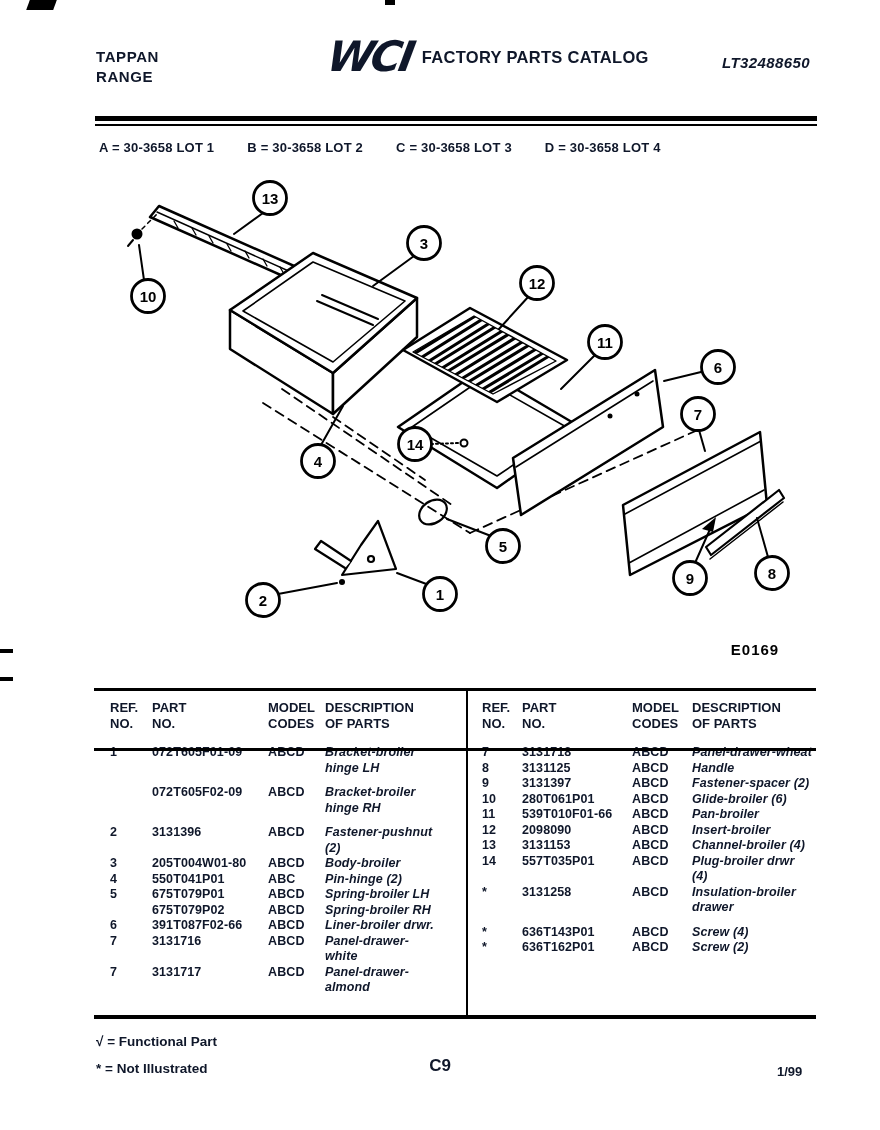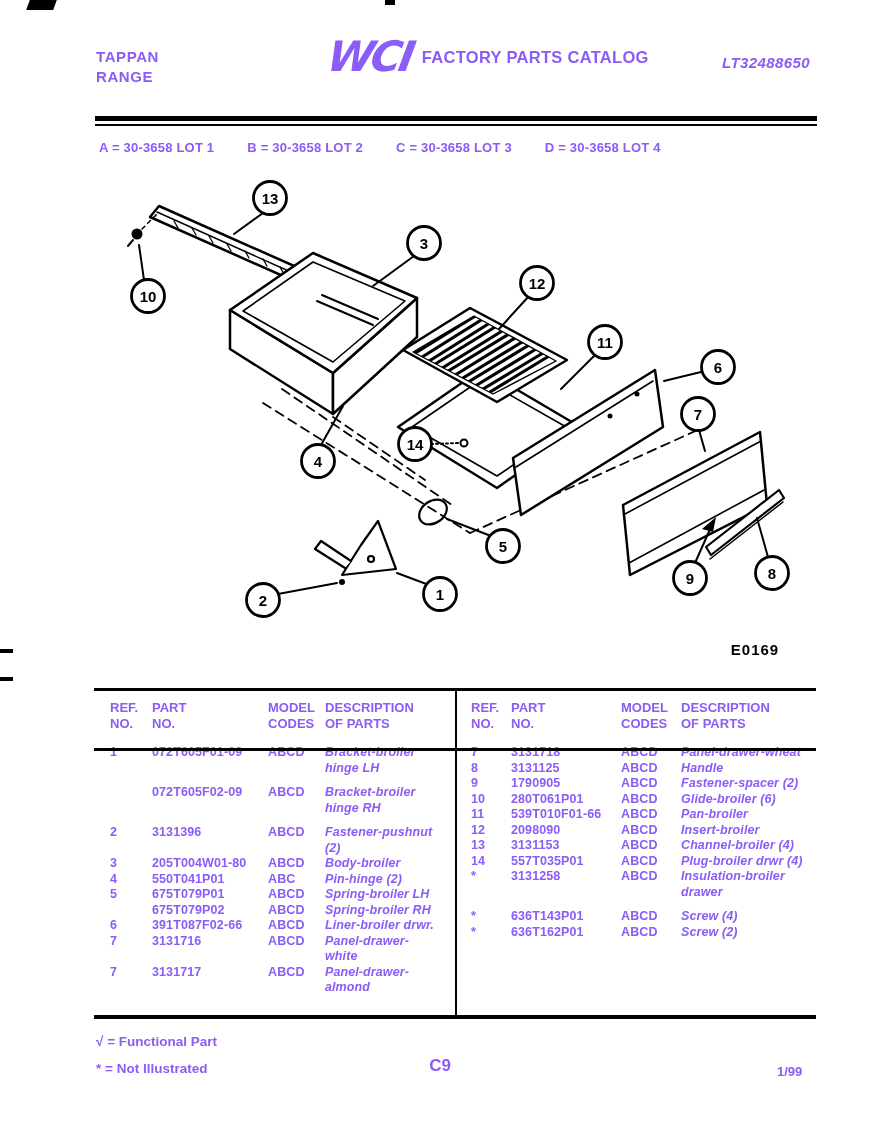--- a/index.html
+++ b/index.html
@@ -1,17 +1,17 @@
 <!DOCTYPE html>
 <html><head>
 <meta charset="utf-8">
 <style>
   html,body{margin:0;padding:0;background:#e8e8e8;}
   .page{position:relative;width:880px;height:1130px;background:#ffffff;margin:0 auto;
-        font-family:"Liberation Sans",sans-serif;font-weight:700;color:#8b5cf6;overflow:hidden;}
+        font-family:"Liberation Sans",sans-serif;font-weight:700;color:#0f172a;overflow:hidden;}
 
   
   .art{position:absolute;background:#000;}
   .art-tl{left:28px;top:0;width:27px;height:10px;transform:skewX(-20deg);}
   .art-tm{left:385px;top:0;width:10px;height:5px;}
   .art-l1{left:0;top:649px;width:13px;height:4px;}
   .art-l2{left:0;top:677px;width:13px;height:4px;}
 
   
   .brand{position:absolute;left:96px;top:47px;font-size:15px;line-height:20px;letter-spacing:.6px;}
@@ -29,21 +29,21 @@
 
   
   svg.diagram{position:absolute;left:0;top:165px;}
   svg.diagram .callout-circle{fill:#fff;stroke:#000;stroke-width:2.8;}
   svg.diagram text{font-family:"Liberation Sans",sans-serif;font-weight:700;font-size:15px;
        fill:#000;stroke:none;text-anchor:middle;}
   svg.diagram text.figcode{font-size:15px;letter-spacing:1px;}
 
   
   .parts-table{position:absolute;left:94px;top:688px;width:722px;height:324px;
-       border-top:3px solid #000;border-bottom:4px solid #000;display:flex;overflow:hidden;}
+       border-top:3px solid #000;border-bottom:4px solid #000;display:flex;overflow:hidden;gap:11px;}
   .header-rule{position:absolute;left:0;top:57px;width:100%;height:3px;background:#000;}
   .half{box-sizing:border-box;height:100%;}
   .half.left{width:361px;padding-left:16px;}
   .half.right{flex:1;border-left:2px solid #000;padding-left:14px;}
   .thead,.trow{display:grid;}
   .half.left .thead,.half.left .trow{grid-template-columns:42px 116px 57px 1fr;}
   .half.right .thead,.half.right .trow{grid-template-columns:40px 110px 60px 1fr;}
   .thead{padding-top:9px;font-size:13px;line-height:16px;}
   .thead div{white-space:pre-line;}
   .rows{padding-top:13px;}
@@ -347,21 +347,21 @@
             <div class="c-desc">Panel-drawer-wheat</div>
           </div>
           <div class="trow">
             <div class="c-ref">8</div>
             <div class="c-part">3131125</div>
             <div class="c-codes">ABCD</div>
             <div class="c-desc">Handle</div>
           </div>
           <div class="trow">
             <div class="c-ref">9</div>
-            <div class="c-part">1790905</div>
+            <div class="c-part">3131397</div>
             <div class="c-codes">ABCD</div>
             <div class="c-desc">Fastener-spacer (2)</div>
           </div>
           <div class="trow">
             <div class="c-ref">10</div>
             <div class="c-part">280T061P01</div>
             <div class="c-codes">ABCD</div>
             <div class="c-desc">Glide-broiler (6)</div>
           </div>
           <div class="trow">

